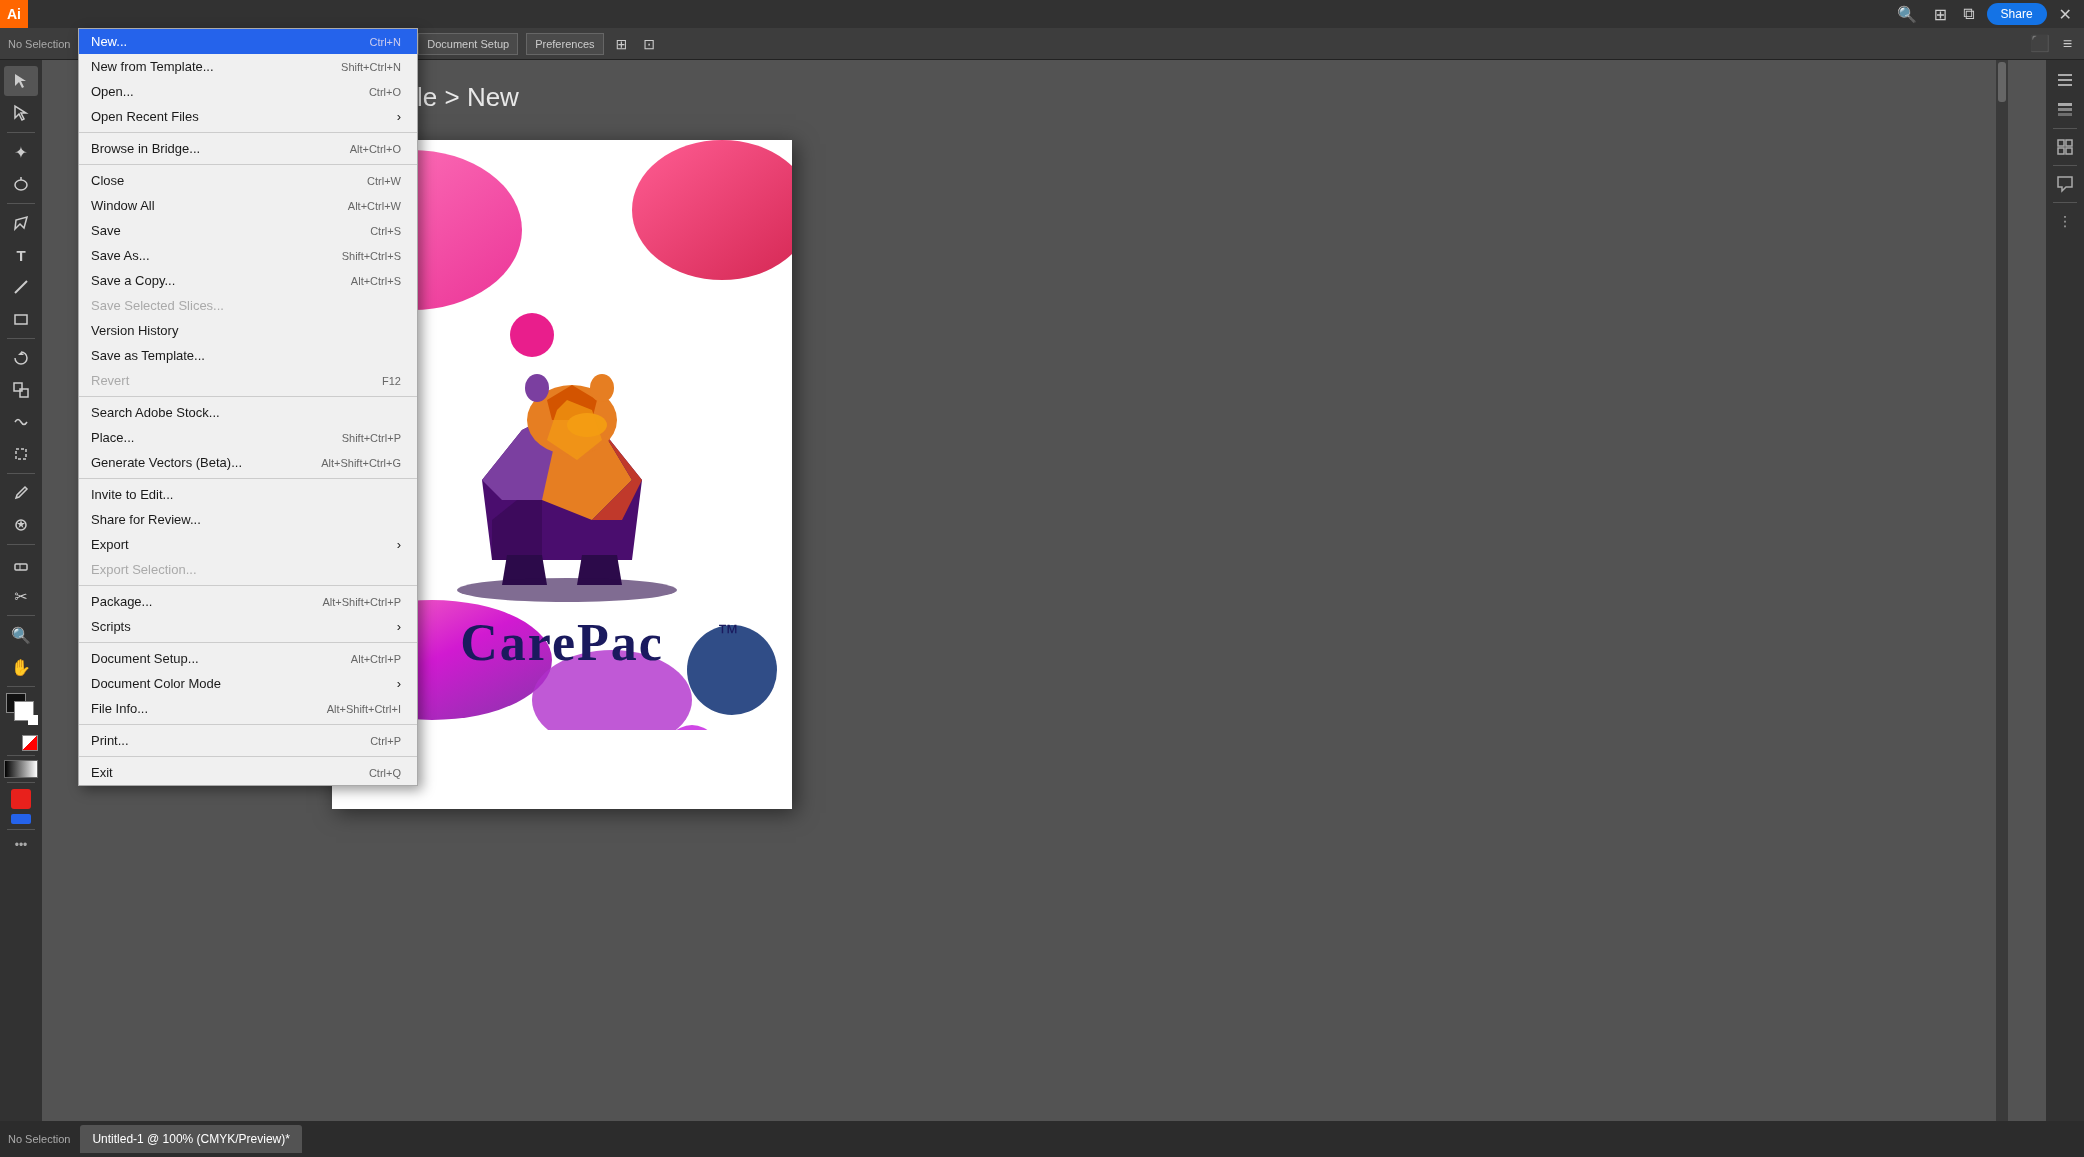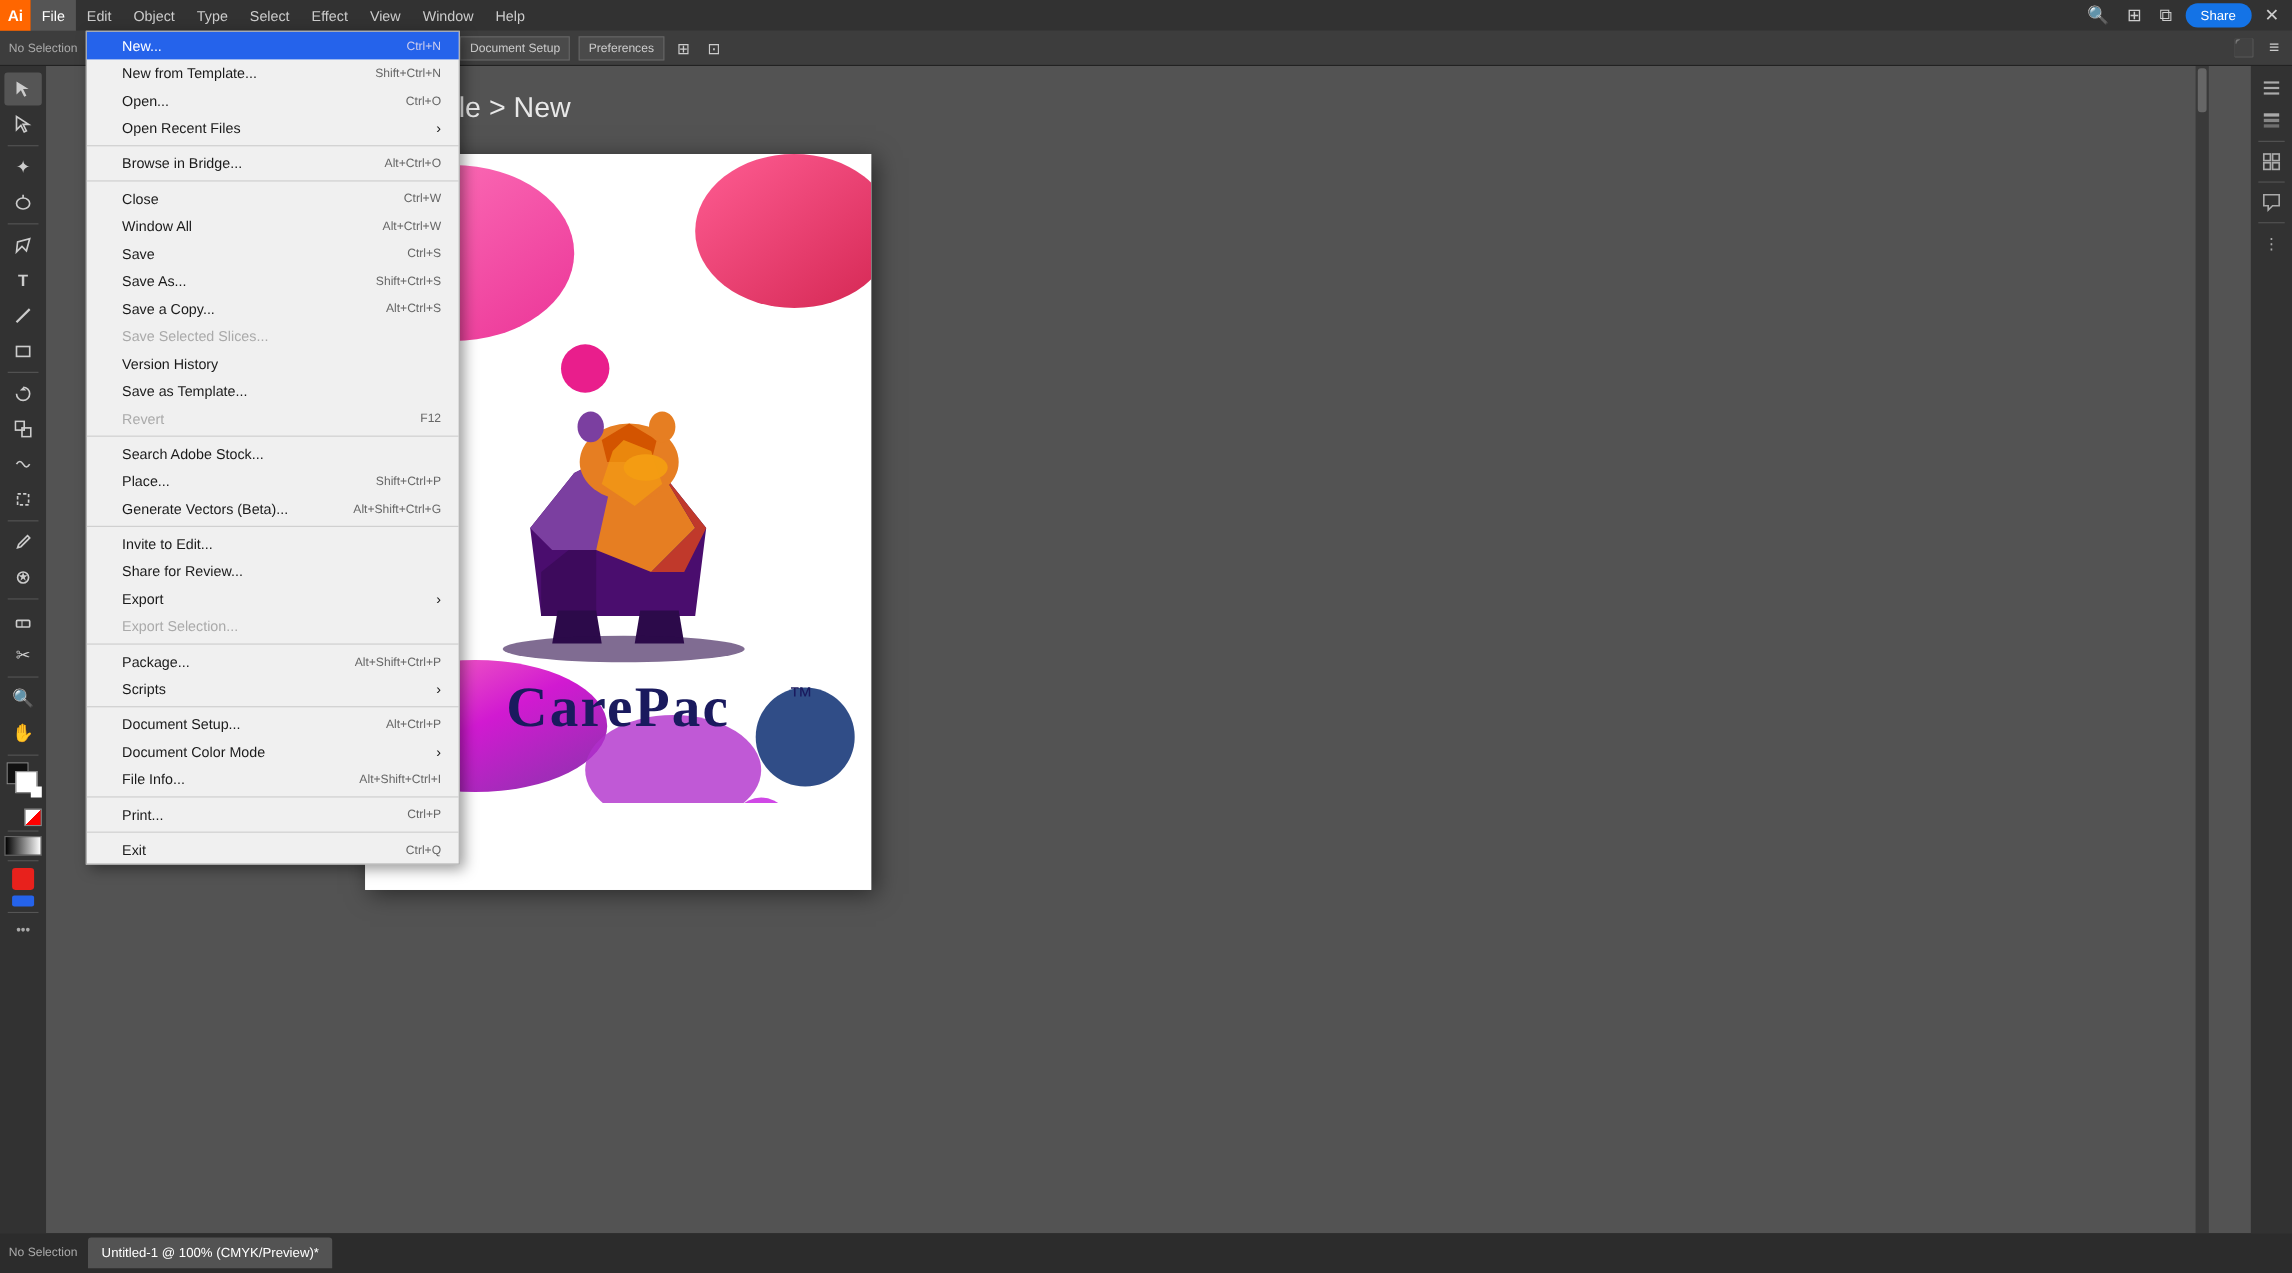--- a/index.html
+++ b/index.html
@@ -282,21 +282,21 @@
       width: 340px;
       background: #f0f0f0;
       border: 1px solid #aaa;
       box-shadow: 4px 4px 12px rgba(0,0,0,0.4);
       z-index: 1000;
     }
     .dd-item {
       display: flex;
       align-items: center;
       justify-content: space-between;
-      padding: 5px 16px 5px 32px;
+      padding: 5px 16px 5px 12px;
       font-size: 13px;
       color: #1a1a1a;
       cursor: pointer;
       white-space: nowrap;
     }
     .dd-item.highlighted {
       background: #2563eb;
       color: white;
     }
     .dd-item.disabled {
@@ -336,31 +336,20 @@
       margin: 2px;
       border-radius: 3px;
     }
   </style>
 </head>
 <body>
 
 <div id="menu-bar">
   <div class="app-icon">
     <span>Ai</span>
-  </div>
-  <div class="menu-items">
-    <div class="menu-item" style="background:#555;color:white;">File</div>
-    <div class="menu-item">Edit</div>
-    <div class="menu-item">Object</div>
-    <div class="menu-item">Type</div>
-    <div class="menu-item">Select</div>
-    <div class="menu-item">Effect</div>
-    <div class="menu-item">View</div>
-    <div class="menu-item">Window</div>
-    <div class="menu-item">Help</div>
   </div>
   <div class="menu-right">
     <span class="icon-btn">🔍</span>
     <span class="icon-btn">⊞</span>
     <span class="icon-btn">⧉</span>
     <button class="share-btn">Share</button>
     <span class="icon-btn">✕</span>
   </div>
 </div>
 

